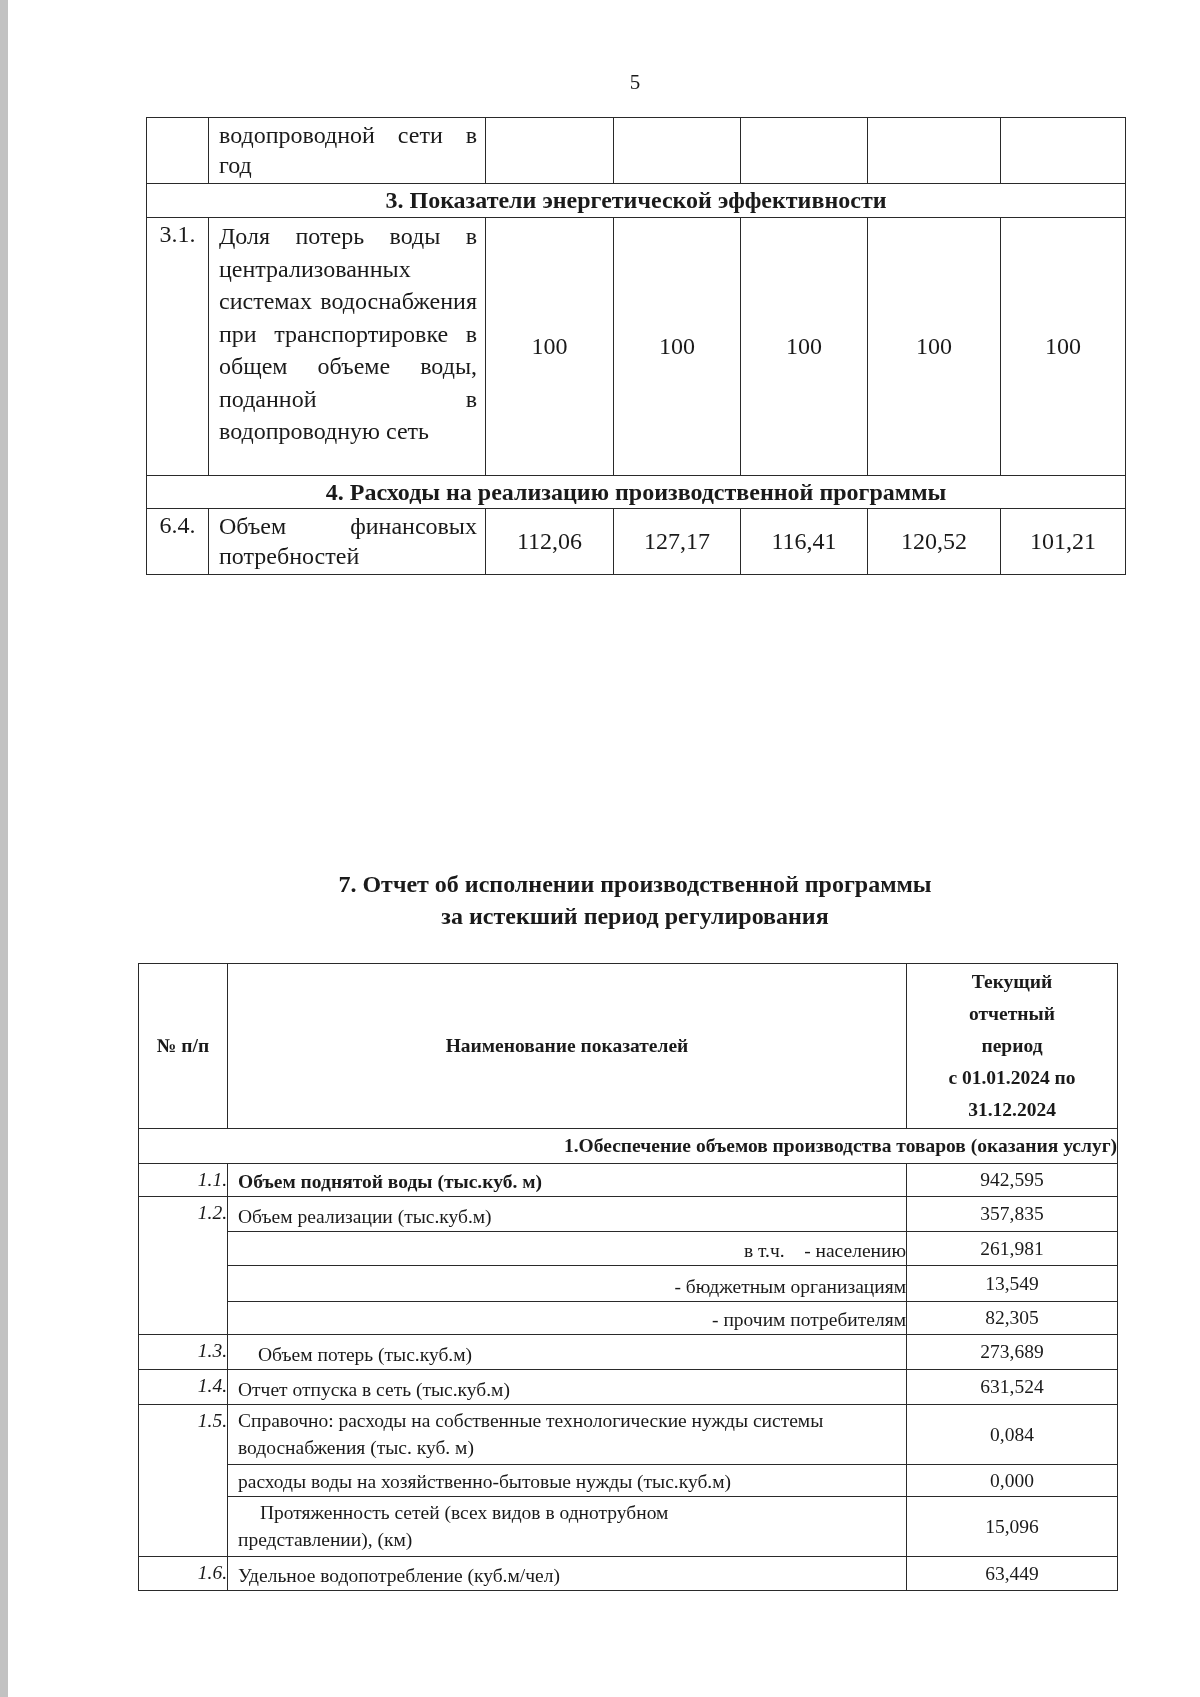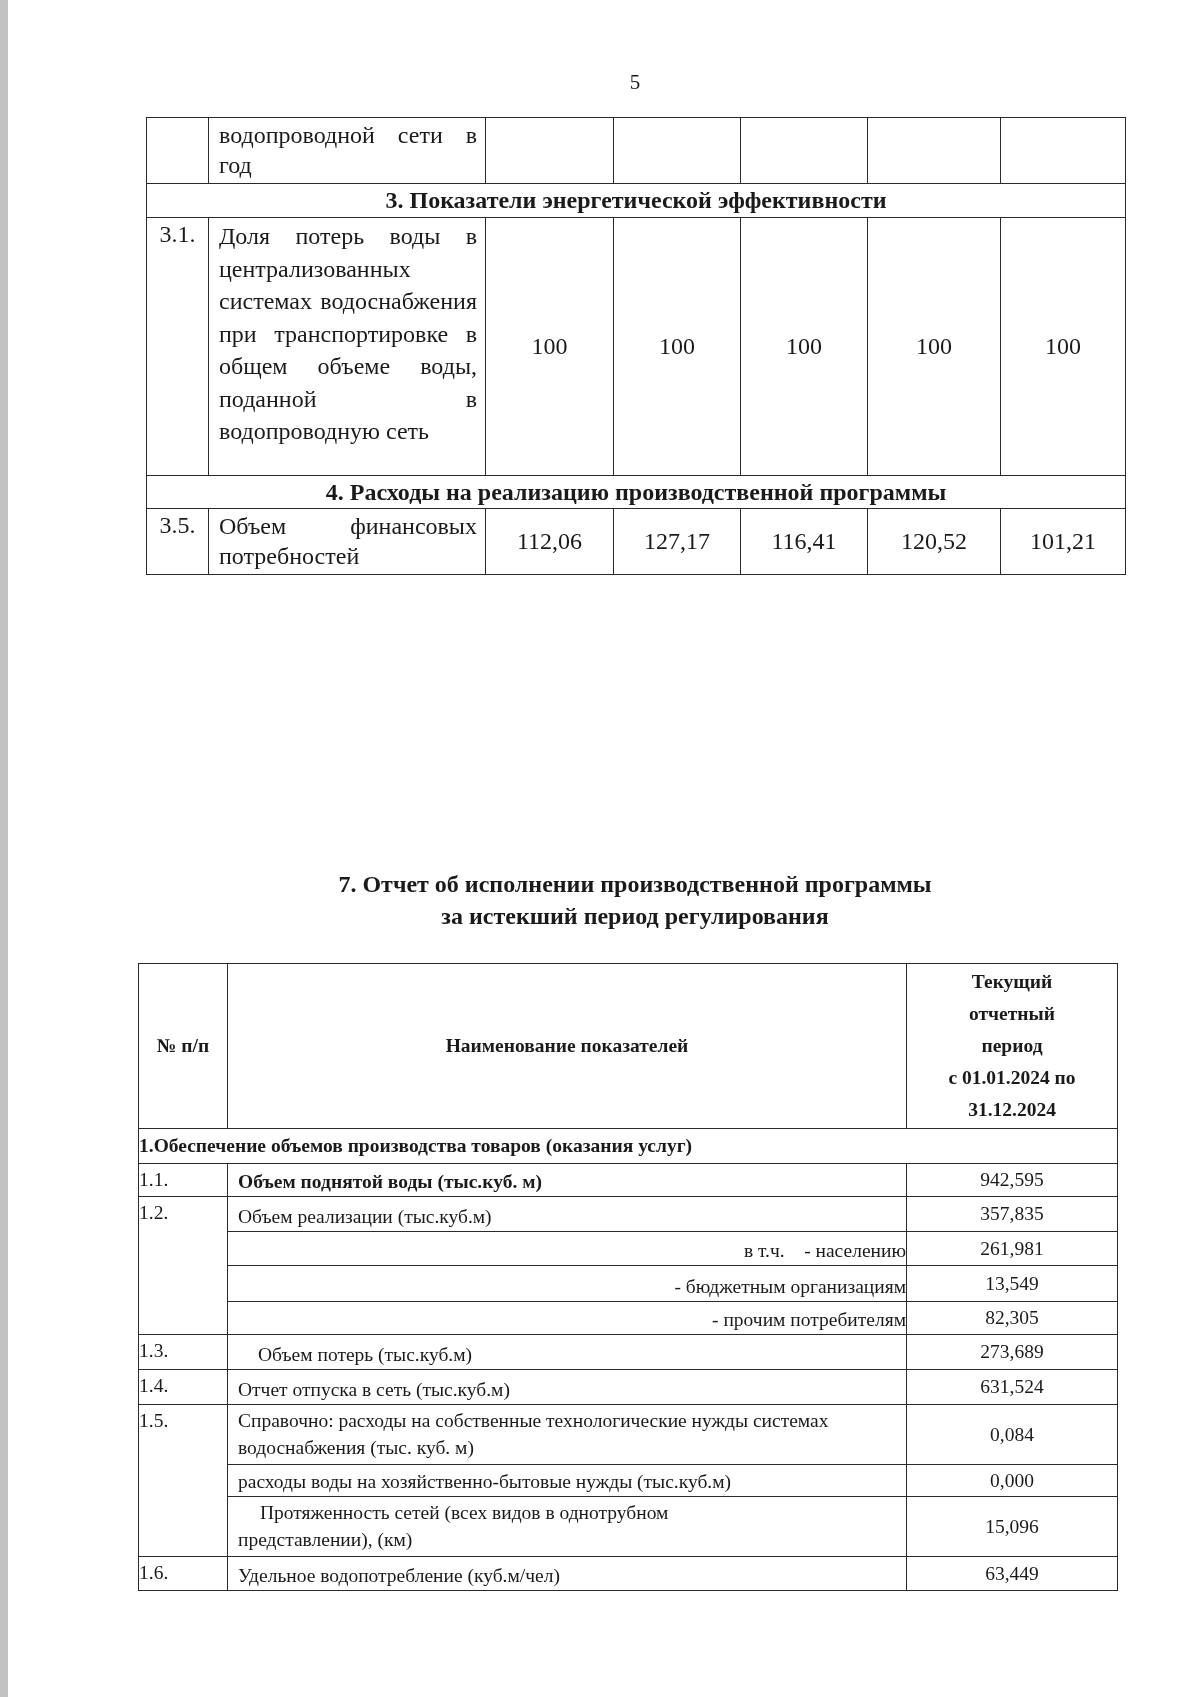--- a/index.html
+++ b/index.html
@@ -31,24 +31,24 @@
   .title {
     position:absolute; left:0; width:1270px; text-align:center;
     font-size:24px; font-weight:bold; line-height:32px;
   }
 
   
   #t2 { left:138px; top:963px; width:979px; font-size:19.5px; }
   #t2 th { font-weight:bold; text-align:center; vertical-align:middle; }
   #t2 .hdr-period { line-height:32px; padding:2px 0; }
   #t2 td { vertical-align:bottom; padding-bottom:3px; }
-  #t2 .num { text-align:left; vertical-align:top; padding-top:5px; padding-bottom:0; }
+  #t2 .num { text-align:right; vertical-align:top; padding-top:5px; padding-bottom:0;font-style:italic; }
   #t2 .name { padding-left:10px; }
   #t2 .val { text-align:center; }
-  #t2 .section { text-align:left; font-weight:bold; vertical-align:middle; padding:0; }
+  #t2 .section { text-align:right; font-weight:bold; vertical-align:middle; padding:0; }
   #t2 .bold { font-weight:bold; }
   #t2 .center { text-align:right; }
   #t2 .indent { padding-left:30px; }
   #t2 .mid { vertical-align:middle; padding:0; }
   #t2 .two-line { line-height:27px; padding-top:2px; }
 </style>
 </head>
 <body>
 
 <div class="scan-stripe"></div>
@@ -84,21 +84,21 @@
     <td class="val">100</td>
     <td class="val">100</td>
     <td class="val">100</td>
     <td class="val">100</td>
     <td class="val">100</td>
   </tr>
   <tr style="height:32px">
     <td colspan="7" class="section">4. Расходы на реализацию производственной программы</td>
   </tr>
   <tr style="height:66px">
-    <td class="num">3.5.</td>
+    <td class="num">6.4.</td>
     <td class="name short">Объем финансовых потребностей</td>
     <td class="val">112,06</td>
     <td class="val">127,17</td>
     <td class="val">116,41</td>
     <td class="val">120,52</td>
     <td class="val">101,21</td>
   </tr>
 </tbody>
   </table>
 
@@ -153,21 +153,21 @@
     <td class="name indent">Объем потерь (тыс.куб.м)</td>
     <td class="val mid">273,689</td>
   </tr>
   <tr style="height:35px">
     <td class="num">1.4.</td>
     <td class="name">Отчет отпуска в сеть (тыс.куб.м)</td>
     <td class="val mid">631,524</td>
   </tr>
   <tr style="height:54px">
     <td class="num" rowspan="3">1.5.</td>
-    <td class="name two-line">Справочно: расходы на собственные технологические нужды системах водоснабжения (тыс. куб. м)</td>
+    <td class="name two-line">Справочно: расходы на собственные технологические нужды системы водоснабжения (тыс. куб. м)</td>
     <td class="val mid">0,084</td>
   </tr>
   <tr style="height:32px">
     <td class="name">расходы воды на хозяйственно-бытовые нужды (тыс.куб.м)</td>
     <td class="val mid">0,000</td>
   </tr>
   <tr style="height:59px">
     <td class="name two-line" style="text-indent:22px; padding-right:120px">Протяженность сетей (всех видов в однотрубном представлении), (км)</td>
     <td class="val mid">15,096</td>
   </tr>

